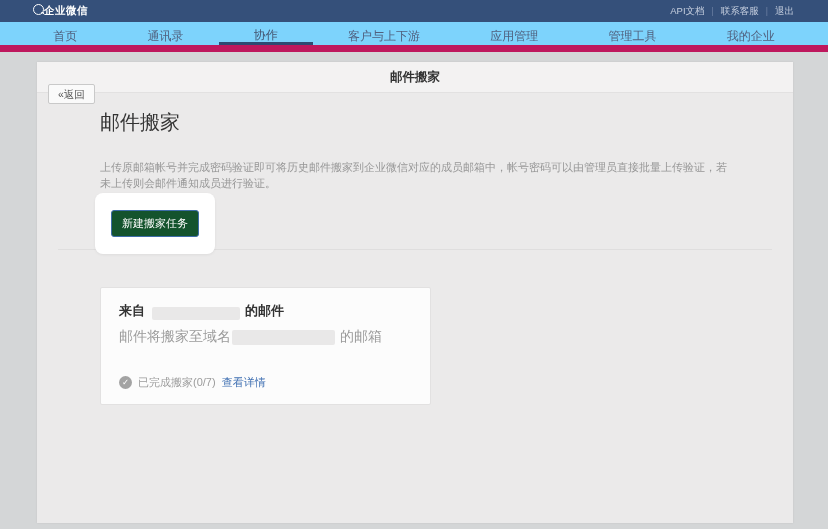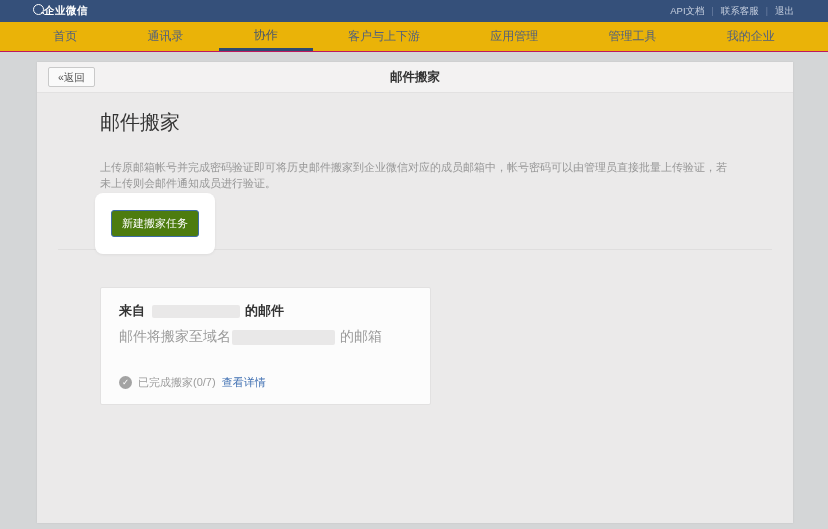--- a/index.html
+++ b/index.html
@@ -34,22 +34,22 @@
     border-top: 3px solid #fff;
     transform: rotate(-15deg);
   }
   .toplinks { display: flex; align-items: center; font-size: 9.5px; color: #c6cfdf; }
   .toplinks .tlink { cursor: pointer; }
   .toplinks .sep { margin: 0 7px; color: #6e82a3; font-size: 8.5px; }
 
   
   .navbar {
     height: 30px;
-    background: #eab308;
-    border-bottom: 1px solid #be185d;
+    background: #7dd3fc;
+    border-bottom: 7px solid #be185d;
     display: flex;
     padding: 0 18px;
   }
   .nav-tab {
     flex: 1 1 auto;
     text-align: center;
     font-size: 12px;
     color: #50607e;
     line-height: 29px;
     cursor: pointer;
@@ -70,21 +70,21 @@
     box-shadow: 0 0 2px rgba(0,0,0,0.08);
   }
   .panel-header {
     position: relative;
     height: 31px;
     background: #f3f2f2;
     border-bottom: 1px solid #e2e1e1;
   }
   .back-btn {
     position: absolute;
-    left: 11px; top: 5px;
+    left: 11px; top: 22px;
     height: 20px;
     padding: 0 9px;
     background: #fafafa;
     border: 1px solid #c9c9c9;
     border-radius: 2px;
     font-size: 10.5px;
     color: #555;
     line-height: 18px;
     cursor: pointer;
   }
@@ -125,21 +125,21 @@
     width: 120px;
     height: 61px;
     background: #ffffff;
     border-radius: 8px;
     box-shadow: 0 1px 3px rgba(0,0,0,0.06);
     display: flex;
     align-items: center;
     justify-content: center;
   }
   .primary-btn {
-    background: #4d7c0f;
+    background: #14532d;
     border: 1px solid #3d6ca7;
     border-radius: 3px;
     color: #ffffff;
     font-size: 11px;
     padding: 5px 10px;
     cursor: pointer;
     font-family: inherit;
   }
 
   
@@ -151,21 +151,21 @@
     border: 1px solid #e2e1e1;
     border-radius: 2px;
     padding: 14px 18px 12px 18px;
     position: relative;
   }
   .card-title {
     font-size: 13px;
     font-weight: bold;
     color: #333;
     display: flex;
-    align-items: center;
+    align-items: flex-end;
   }
   .redact {
     display: inline-block;
     background: #e9e8e8;
     border-radius: 2px;
     vertical-align: middle;
   }
   .redact.sender { width: 88px; height: 13px; margin: 0 5px 0 7px; }
   .redact.domain { width: 103px; height: 15px; margin: 0 5px 0 1px; }
   .card-sub {

